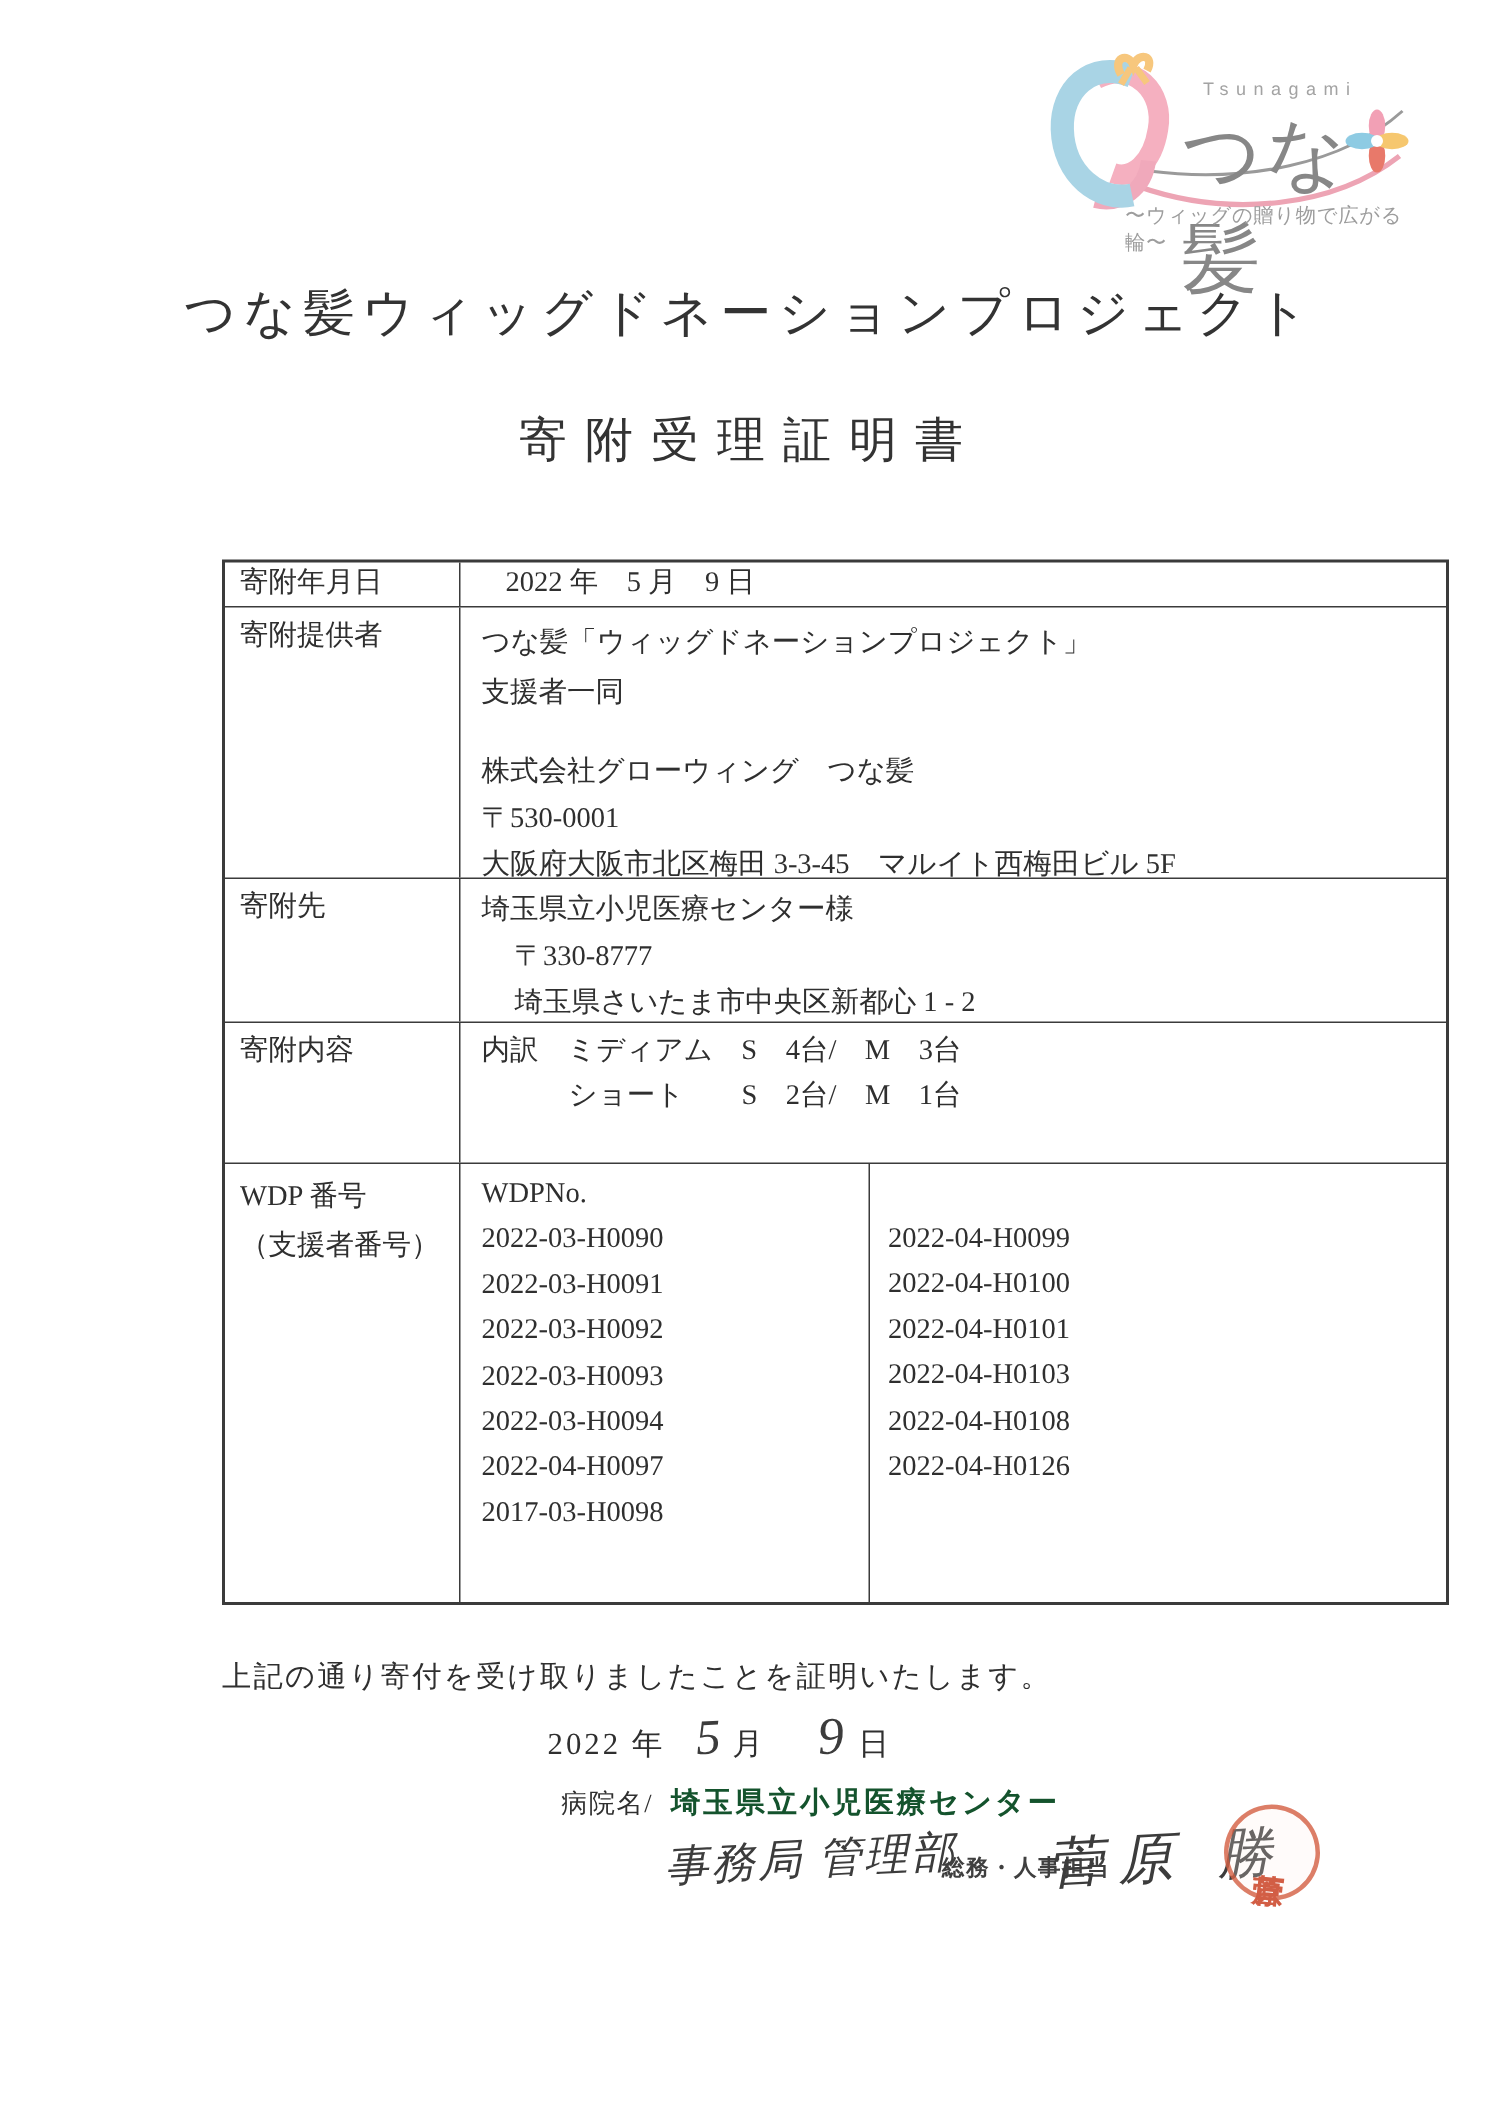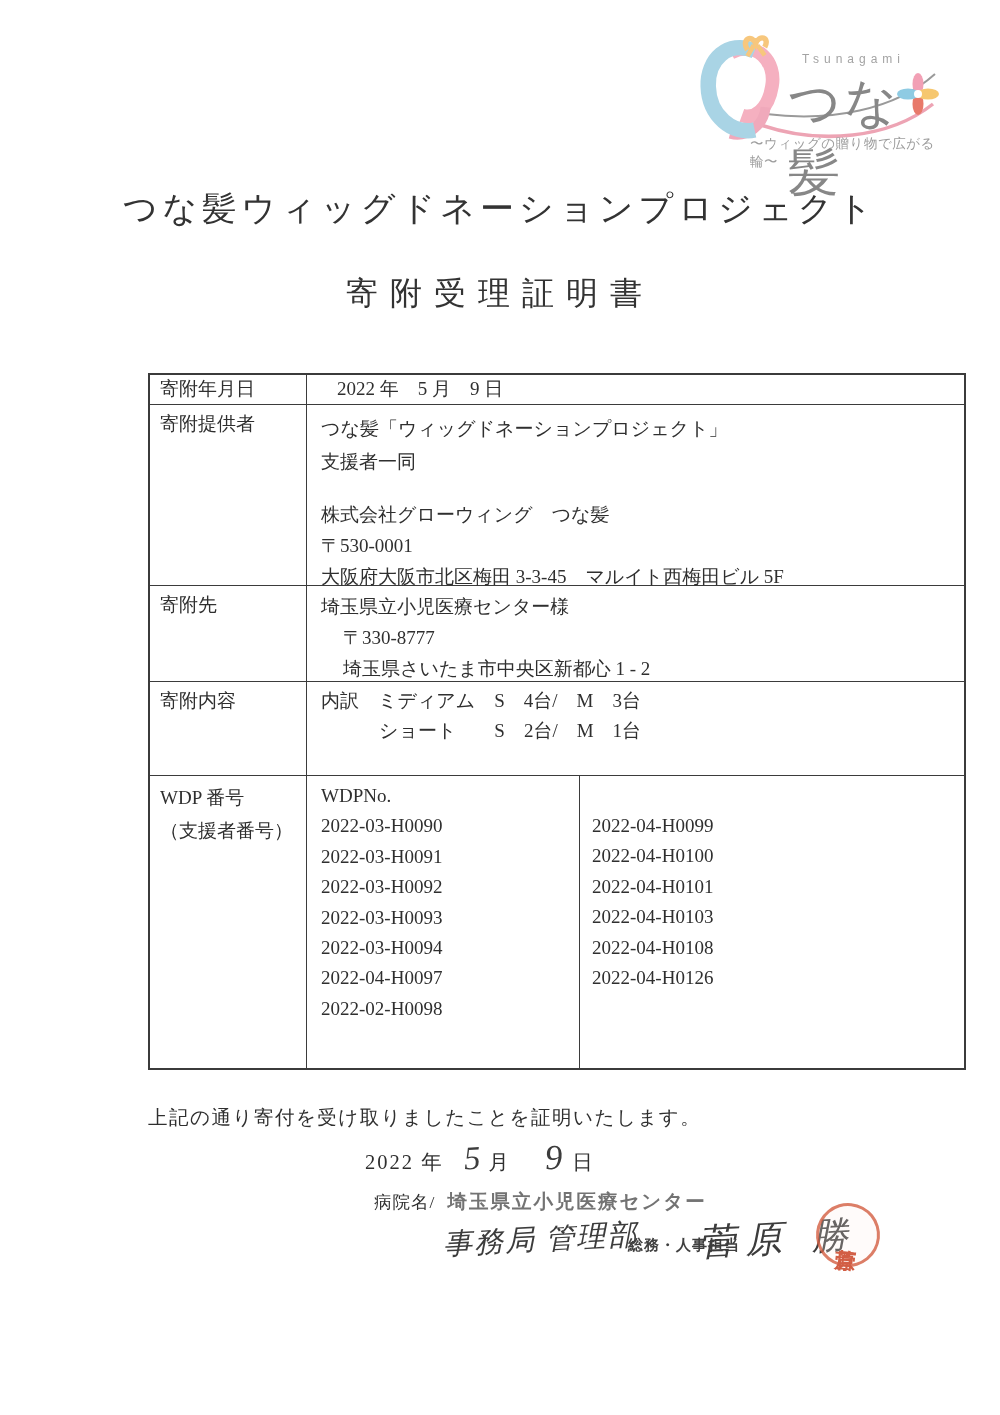--- a/index.html
+++ b/index.html
@@ -99,21 +99,21 @@
   .date-line .m-hand { font-size:33px; margin:0 6px 0 20px; }
   .date-line .d-hand { font-size:35px; margin:0 8px 0 34px; }
   .hospital-line {
     position:absolute; left:374px; top:1188px;
     display:flex; align-items:baseline;
   }
   .hospital-label { font-size:17.5px; letter-spacing:1px; }
   .hospital-name {
     font-family:"Liberation Sans", sans-serif;
     font-weight:bold; font-size:19.5px; letter-spacing:2px;
-    color:#737373; margin-left:12px;
+    color:#14532d; margin-left:12px;
   }
   .sig-dept {
     position:absolute; left:443px; top:1220px;
     font-size:29px; letter-spacing:2px;
   }
   .sig-stamp {
     position:absolute; left:628px; top:1236px;
     font-family:"Liberation Sans", sans-serif;
     font-weight:bold; font-size:15px; letter-spacing:1px; color:#3f3f3f;
   }
@@ -209,21 +209,21 @@
       </div>
       <div class="t-content">
         <div class="wdp-col-left">
           <div class="wdp-line">WDPNo.</div>
           <div class="wdp-line">2022-03-H0090</div>
           <div class="wdp-line">2022-03-H0091</div>
           <div class="wdp-line">2022-03-H0092</div>
           <div class="wdp-line">2022-03-H0093</div>
           <div class="wdp-line">2022-03-H0094</div>
           <div class="wdp-line">2022-04-H0097</div>
-          <div class="wdp-line">2022-02-H0098</div>
+          <div class="wdp-line">2017-03-H0098</div>
         </div>
         <div class="wdp-col-right">
           <div class="wdp-line">2022-04-H0099</div>
           <div class="wdp-line">2022-04-H0100</div>
           <div class="wdp-line">2022-04-H0101</div>
           <div class="wdp-line">2022-04-H0103</div>
           <div class="wdp-line">2022-04-H0108</div>
           <div class="wdp-line">2022-04-H0126</div>
         </div>
       </div>

